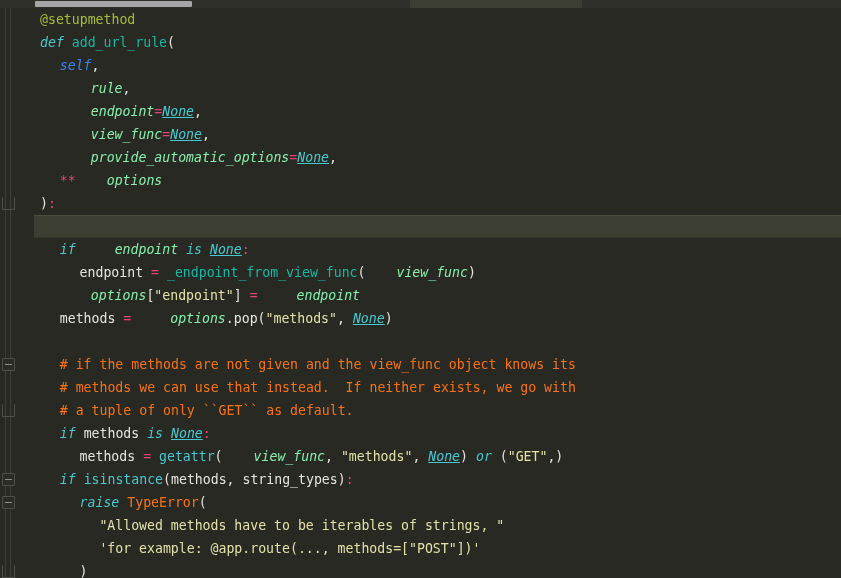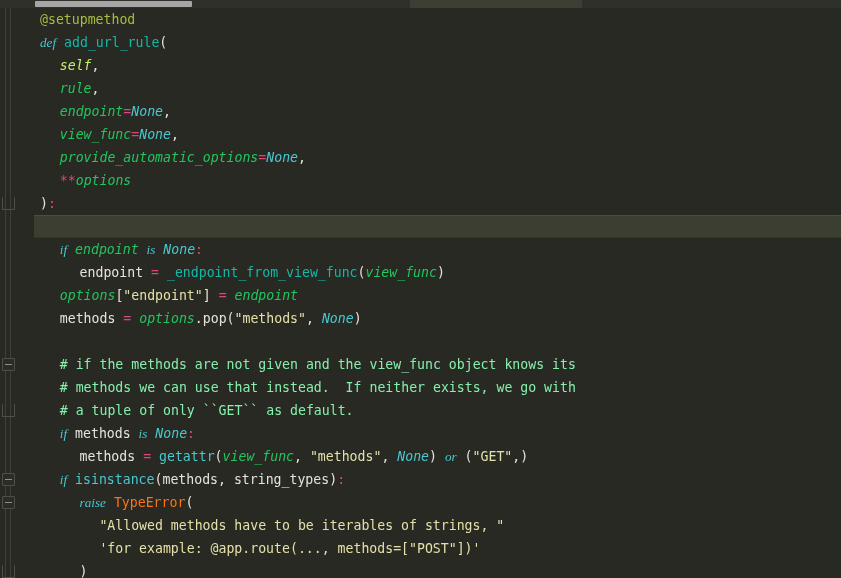--- a/index.html
+++ b/index.html
@@ -127,30 +127,30 @@
   }
   .line {
     position: relative;
     height: 23px;
     padding-left: 40px;
     box-sizing: border-box;
   }
 
   
   .t-deco   { color: #a6bd3c; }
-  .t-kw     { color: #48c8d0; font-style: italic; font-family: Liberation Serif, serif; }
+  .t-kw     { color: #48c8d0; font-style: italic; }
   .t-fn     { color: #14b8a6; }
-  .t-self   { color: #bef264; font-style: italic; margin-top: 25px; }
-  .t-param  { color: #22c55e; font-style: italic; }
+  .t-self   { color: #3b82f6; font-style: italic; margin-top: 25px; }
+  .t-param  { color: #86efac; font-style: italic; margin-left: 31px; }
   .t-op     { color: #e0457b; }
-  .t-none   { color: #48c8d0; font-style: italic; }
+  .t-none   { color: #48c8d0; font-style: italic; text-decoration: underline; }
   .t-plain  { color: #e4e4dc; }
   .t-punc   { color: #e4e4dc; }
   .t-str    { color: #e4e0a8; }
-  .t-comment{ color: #86efac; }
+  .t-comment{ color: #f97316; }
   .t-builtin{ color: #48c8d0; }
   .t-class  { color: #f97316; }
   .t-colon  { color: #e0457b; }
 </style>
 </head>
 <body>
 
 <div id="app">
 
   <div class="hscroll-track">

